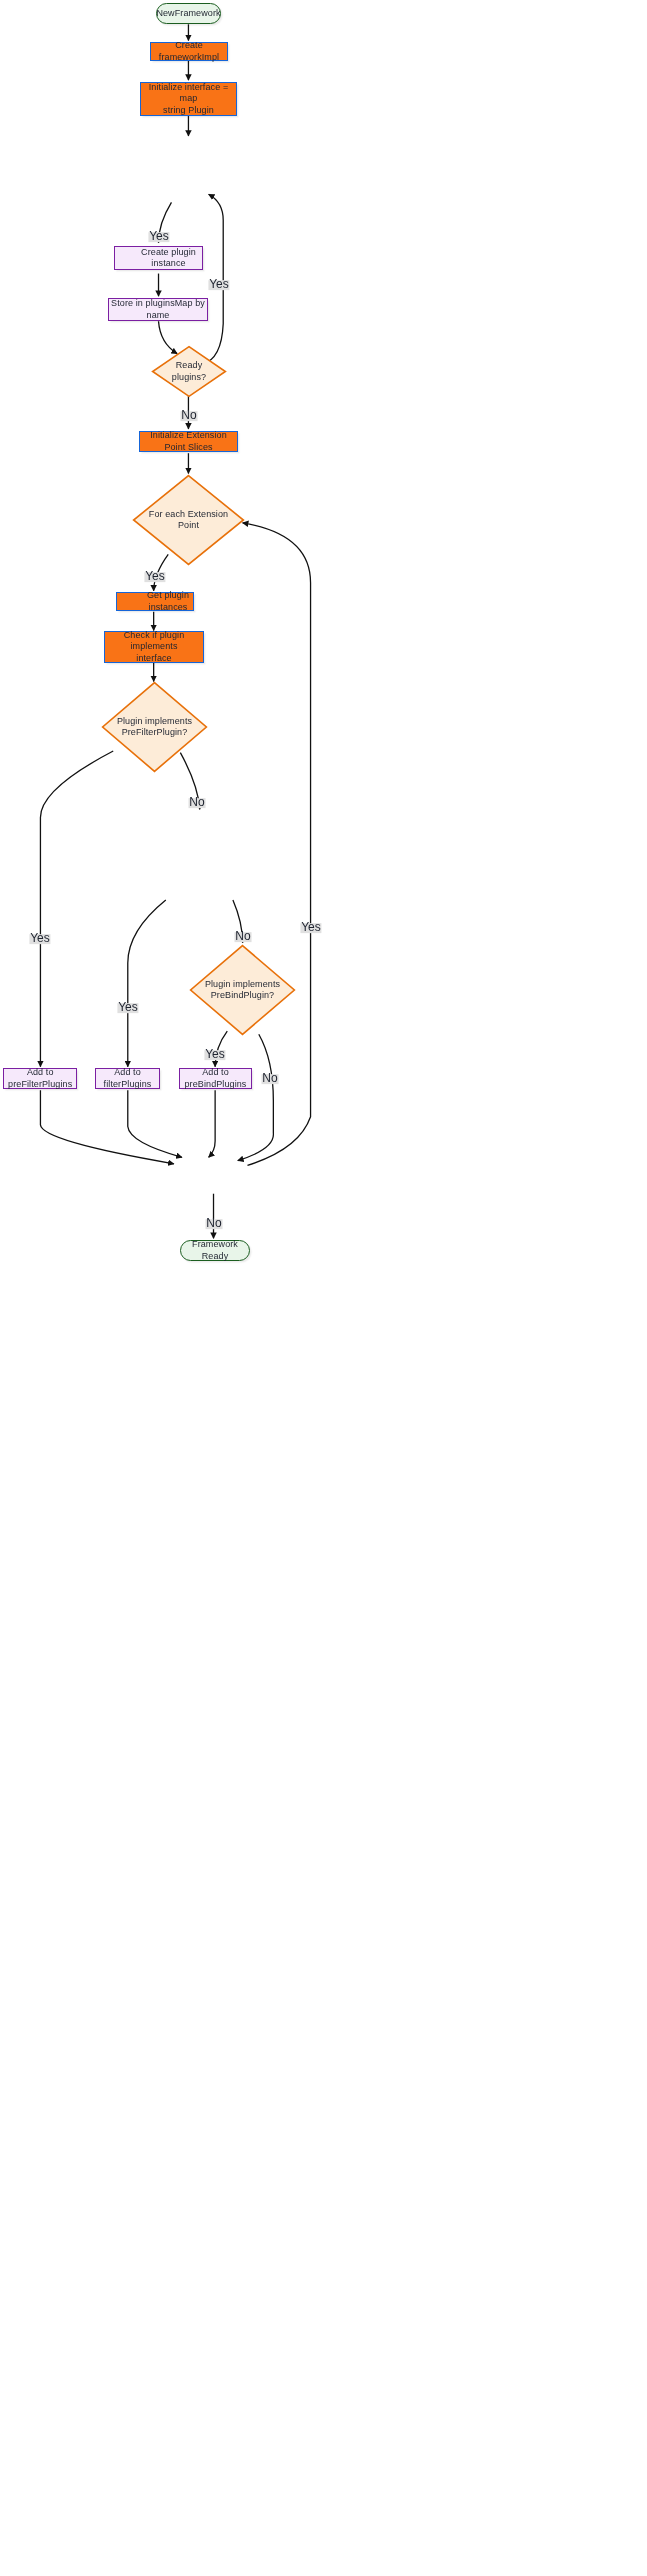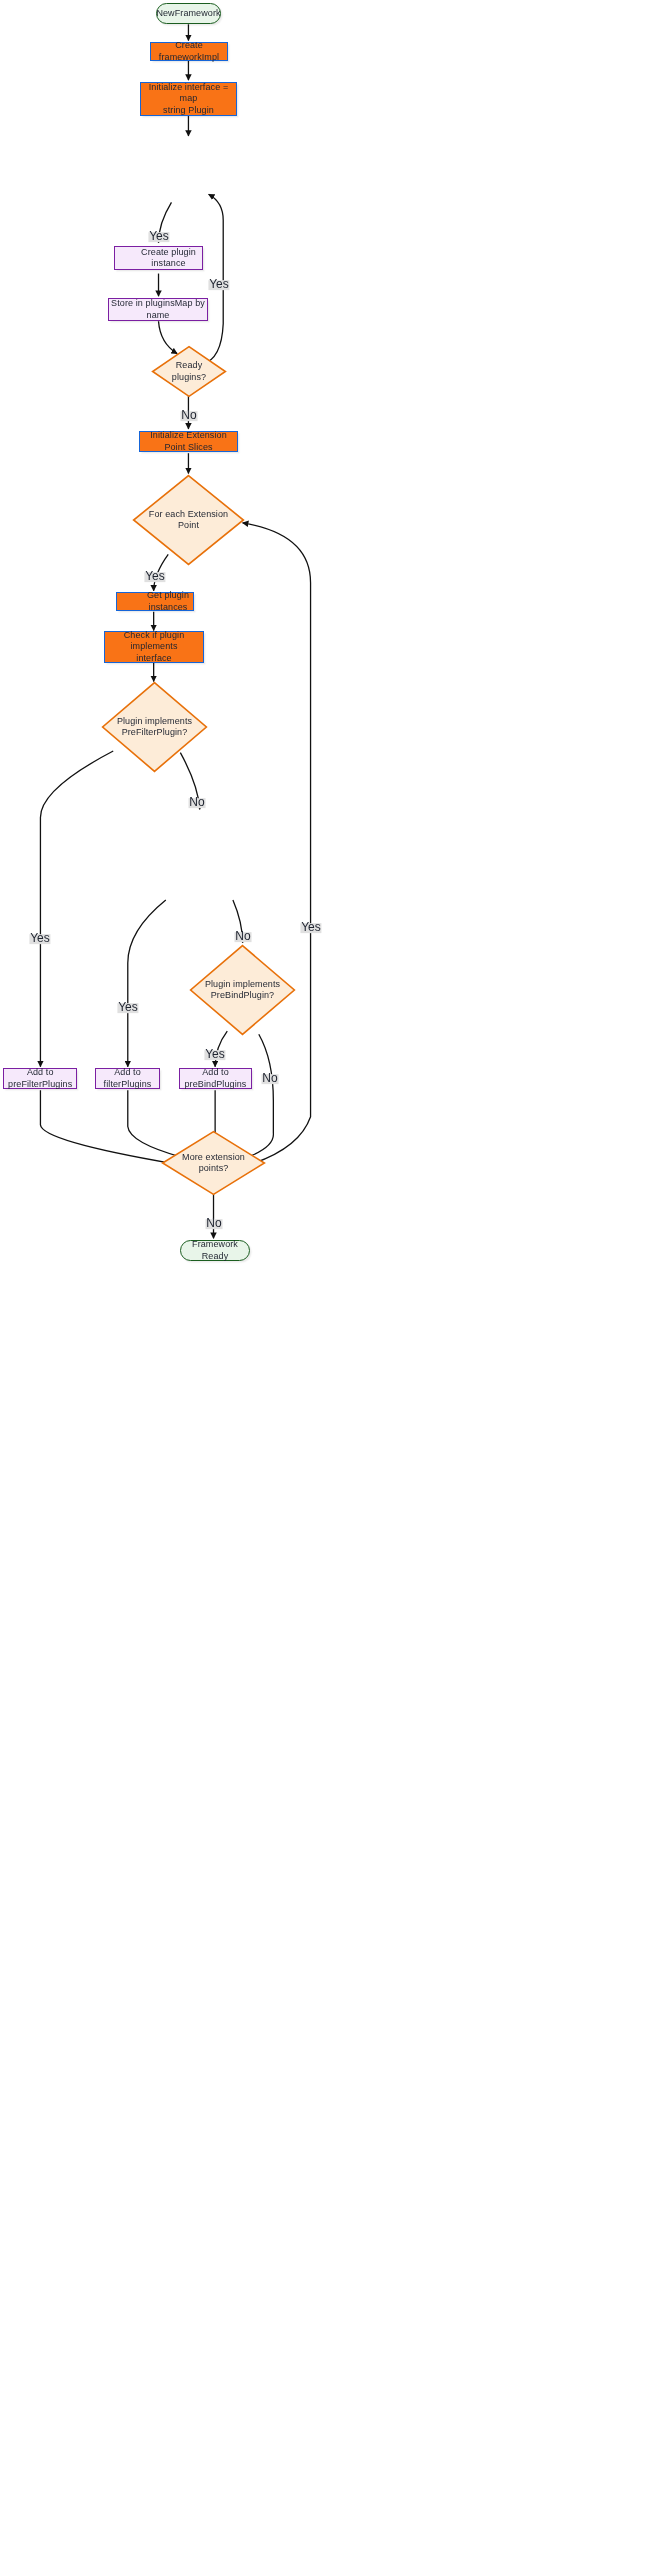--- a/index.html
+++ b/index.html
@@ -219,26 +219,20 @@
   </div>
 
   <div class="node n-purple" style="left:95px; top:1068px; width:65px; height:21px;">
     <span>Add to filterPlugins</span>
   </div>
 
   <div class="node n-purple" style="left:179px; top:1068px; width:73px; height:21px;">
     <span>Add to preBindPlugins</span>
   </div>
 
-  <div class="node n-dia" style="left:161px; top:1130px; width:105px; height:66px;">
-    <svg class="dia-shape" viewBox="0 0 130 82" preserveAspectRatio="none">
-      <polygon points="65,2 128,41 65,80 2,41" fill="#fdecd8" stroke="#e8710a" stroke-width="2"></polygon>
-    </svg>
-    <span class="dia-label" style="max-width:90%;">More extension points?</span>
-  </div>
 
   <div class="node n-term" style="left:180px; top:1240px; width:70px; height:21px;">
     <span>Framework Ready</span>
   </div>
 
   <div class="edge-label" style="left:159px; top:237px;">Yes</div>
 
   <div class="edge-label" style="left:219px; top:285px;">Yes</div>
 
   <div class="edge-label" style="left:189px; top:416px;">No</div>

